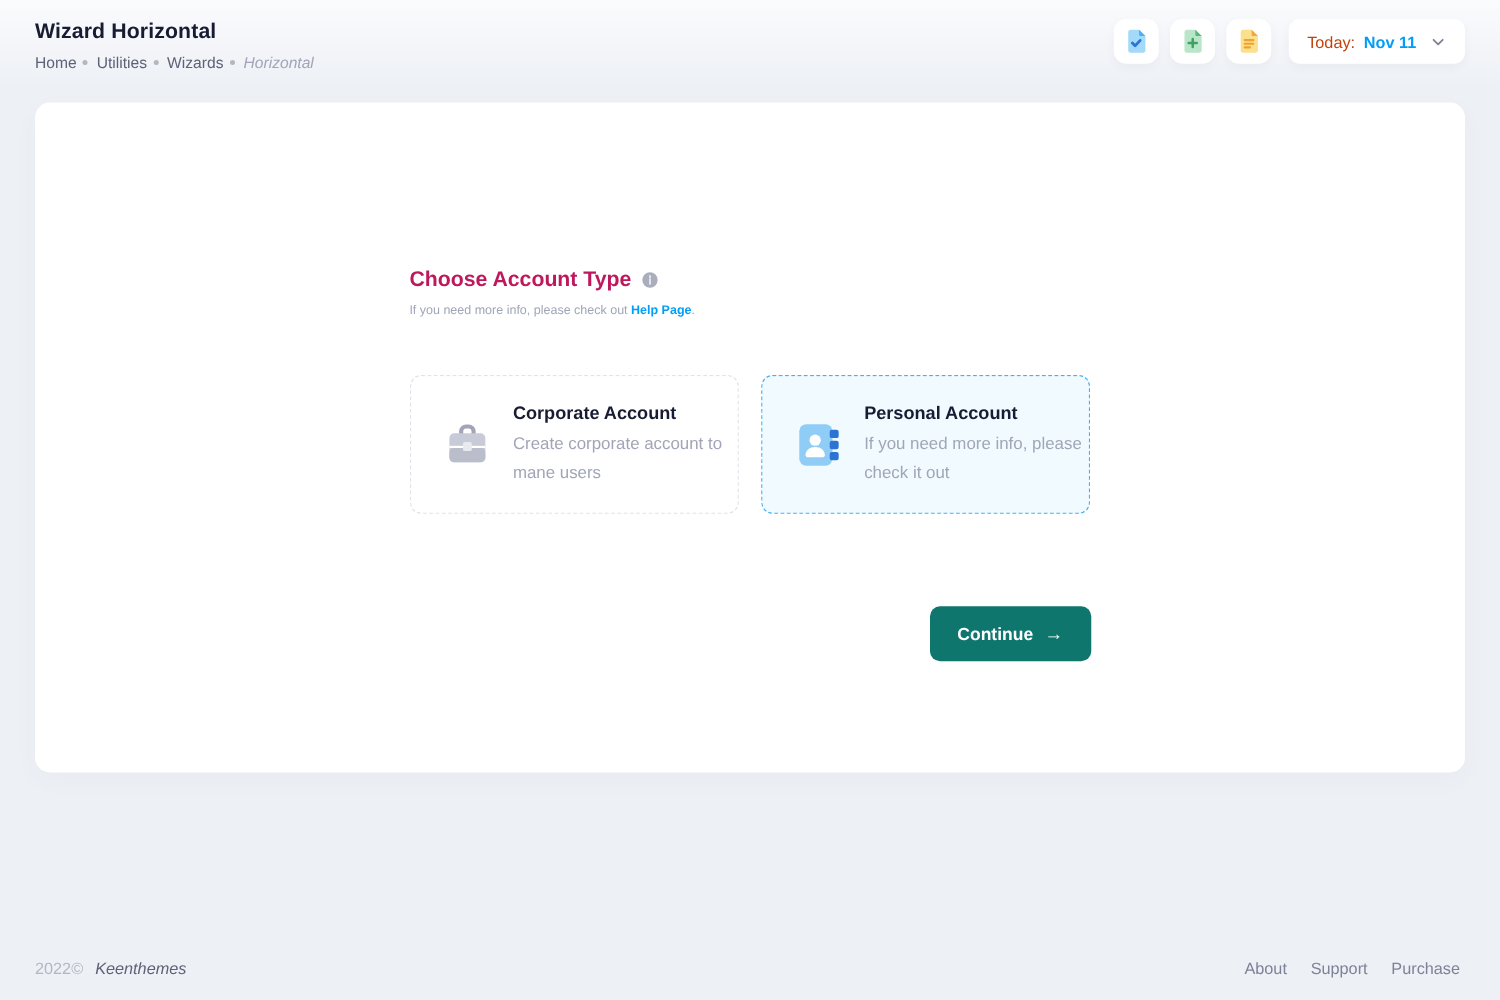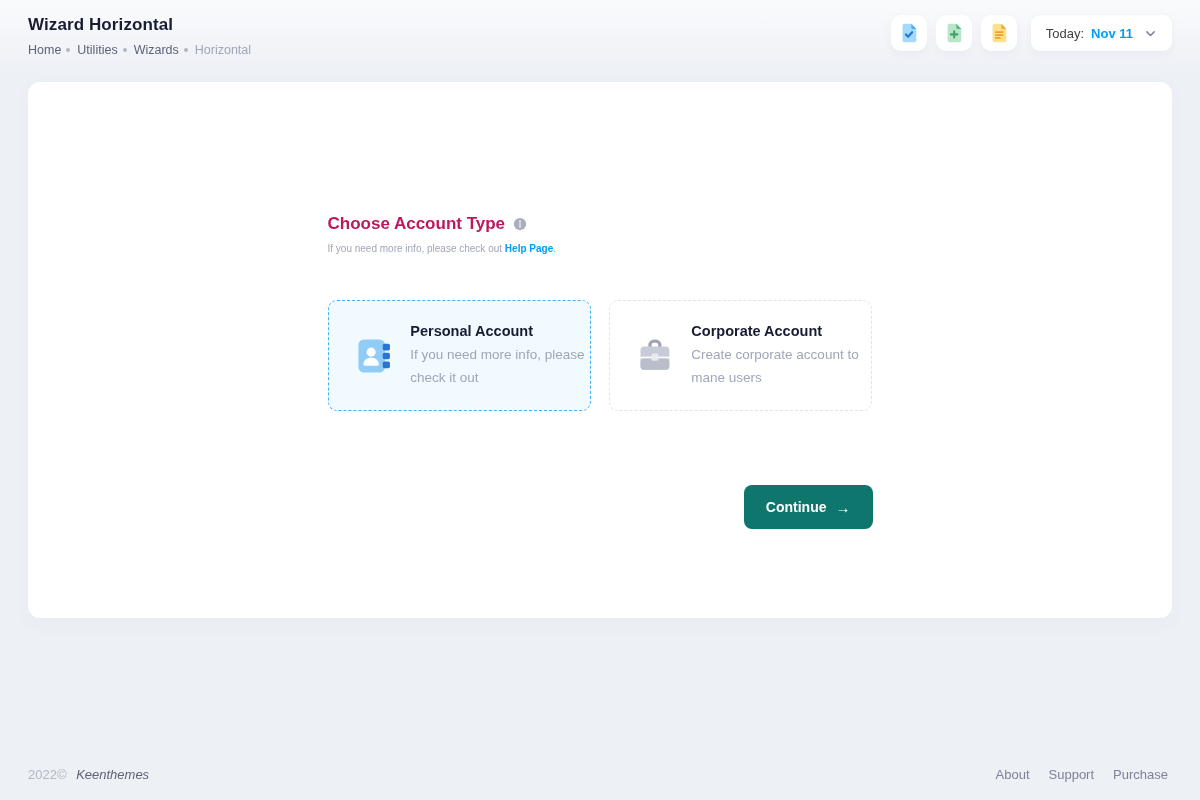--- a/index.html
+++ b/index.html
@@ -16,39 +16,39 @@
   }
 
   
   .header {
     display:flex; justify-content:space-between; align-items:flex-start;
     padding:15px 28px 0 28px; height:76px;
   }
   .page-title { font-size:17px; font-weight:700; color:#181c32; letter-spacing:.1px; }
   .breadcrumb { display:flex; align-items:center; margin-top:8px; font-size:12.5px; }
   .breadcrumb .crumb { color:#5e6278; cursor:pointer; }
-  .breadcrumb .crumb.muted { color:#a1a5b7; cursor:default; }
+  .breadcrumb .crumb.muted { color:#a1a5b7; cursor:default;font-style:italic; }
   .breadcrumb .dot {
     width:4px; height:4px; border-radius:50%; background:#b5b5c3;
     display:inline-block; margin:0 7px 0 5px;
   }
 
   .header-actions { display:flex; align-items:center; gap:9px; }
   .icon-btn {
     width:36px; height:36px; border-radius:10px; background:#ffffff;
     display:flex; align-items:center; justify-content:center;
     box-shadow:0 3px 8px rgba(76,87,125,.05); cursor:pointer;
   }
   .date-btn {
     height:36px; border-radius:9px; background:#ffffff; margin-left:5px;
     display:flex; align-items:center; gap:7px; padding:0 15px;
     box-shadow:0 3px 8px rgba(76,87,125,.05); cursor:pointer;
     font-size:13px;
   }
-  .date-btn .date-label { color:#404040; }
+  .date-btn .date-label { color:#c2410c; }
   .date-btn .date-value { color:#009ef7; font-weight:700; }
   .date-btn svg { margin-left:4px; }
 
   
   .main-card {
     margin:6px 28px 0 28px; height:536px; background:#ffffff;
     border-radius:12px; box-shadow:0 6px 20px rgba(76,87,125,.035);
     padding-top:72px;
   }
 
@@ -158,50 +158,50 @@
         <h2>Choose Account Type</h2>
         <svg width="14" height="14" viewBox="0 0 16 16">
           <circle cx="8" cy="8" r="7" fill="#a9adbc"></circle>
           <path d="M8 4.2v1.6M8 7.4v4.2" stroke="#e9eaf0" stroke-width="1.7" stroke-linecap="round"></path>
         </svg>
       </div>
 
       <div class="step-sub"><span>If you need more info, please check out </span><a class="help-link">Help Page</a><span>.</span></div>
 
       <div class="options">
+
+        <div class="option-card default">
+          <svg width="40" height="40" viewBox="0 0 36 36">
+            <path d="M13.5 10V8.2c0-2 1.6-3.6 3.6-3.6h1.8c2 0 3.6 1.6 3.6 3.6V10" fill="none" stroke="#a1a5b7" stroke-width="3" stroke-linecap="round"></path>
+            <rect x="5" y="9.5" width="26" height="21" rx="3.5" fill="#c7cbd7"></rect>
+            <rect x="5" y="18.6" width="26" height="1.6" fill="#ffffff"></rect>
+            <rect x="5" y="20.2" width="26" height="10.3" rx="3.2" fill="#b9beca"></rect>
+            <rect x="14.8" y="15.8" width="6.4" height="6.6" rx="1.4" fill="#e9eaef"></rect>
+          </svg>
+          <div class="option-text">
+            <div class="option-title">Corporate Account</div>
+            <div class="option-desc">Create corporate account to mane users</div>
+          </div>
+        </div>
 
         <div class="option-card selected">
           <svg width="40" height="40" viewBox="0 0 36 36">
             <rect x="4" y="3" width="24" height="30" rx="5" fill="#8fcdf7"></rect>
             <rect x="26" y="7" width="6.5" height="6" rx="1.6" fill="#2b74d4"></rect>
             <rect x="26" y="15" width="6.5" height="6" rx="1.6" fill="#2b74d4"></rect>
             <rect x="26" y="23" width="6.5" height="6" rx="1.6" fill="#2b74d4"></rect>
             <circle cx="15.5" cy="14.5" r="4.1" fill="#ffffff"></circle>
             <path d="M8.5 25.5c0-3.6 3.1-6 7-6s7 2.4 7 6c0 .8-.6 1.3-1.4 1.3H9.9c-.8 0-1.4-.5-1.4-1.3z" fill="#ffffff"></path>
           </svg>
           <div class="option-text">
             <div class="option-title">Personal Account</div>
             <div class="option-desc">If you need more info, please check it out</div>
           </div>
         </div>
 
-        <div class="option-card default">
-          <svg width="40" height="40" viewBox="0 0 36 36">
-            <path d="M13.5 10V8.2c0-2 1.6-3.6 3.6-3.6h1.8c2 0 3.6 1.6 3.6 3.6V10" fill="none" stroke="#a1a5b7" stroke-width="3" stroke-linecap="round"></path>
-            <rect x="5" y="9.5" width="26" height="21" rx="3.5" fill="#c7cbd7"></rect>
-            <rect x="5" y="18.6" width="26" height="1.6" fill="#ffffff"></rect>
-            <rect x="5" y="20.2" width="26" height="10.3" rx="3.2" fill="#b9beca"></rect>
-            <rect x="14.8" y="15.8" width="6.4" height="6.6" rx="1.4" fill="#e9eaef"></rect>
-          </svg>
-          <div class="option-text">
-            <div class="option-title">Corporate Account</div>
-            <div class="option-desc">Create corporate account to mane users</div>
-          </div>
-        </div>
-
       </div>
 
       <div class="step-actions">
         <button class="continue-btn">
           <span>Continue</span>
           <span class="arrow">→</span>
         </button>
       </div>
 
     </div>

